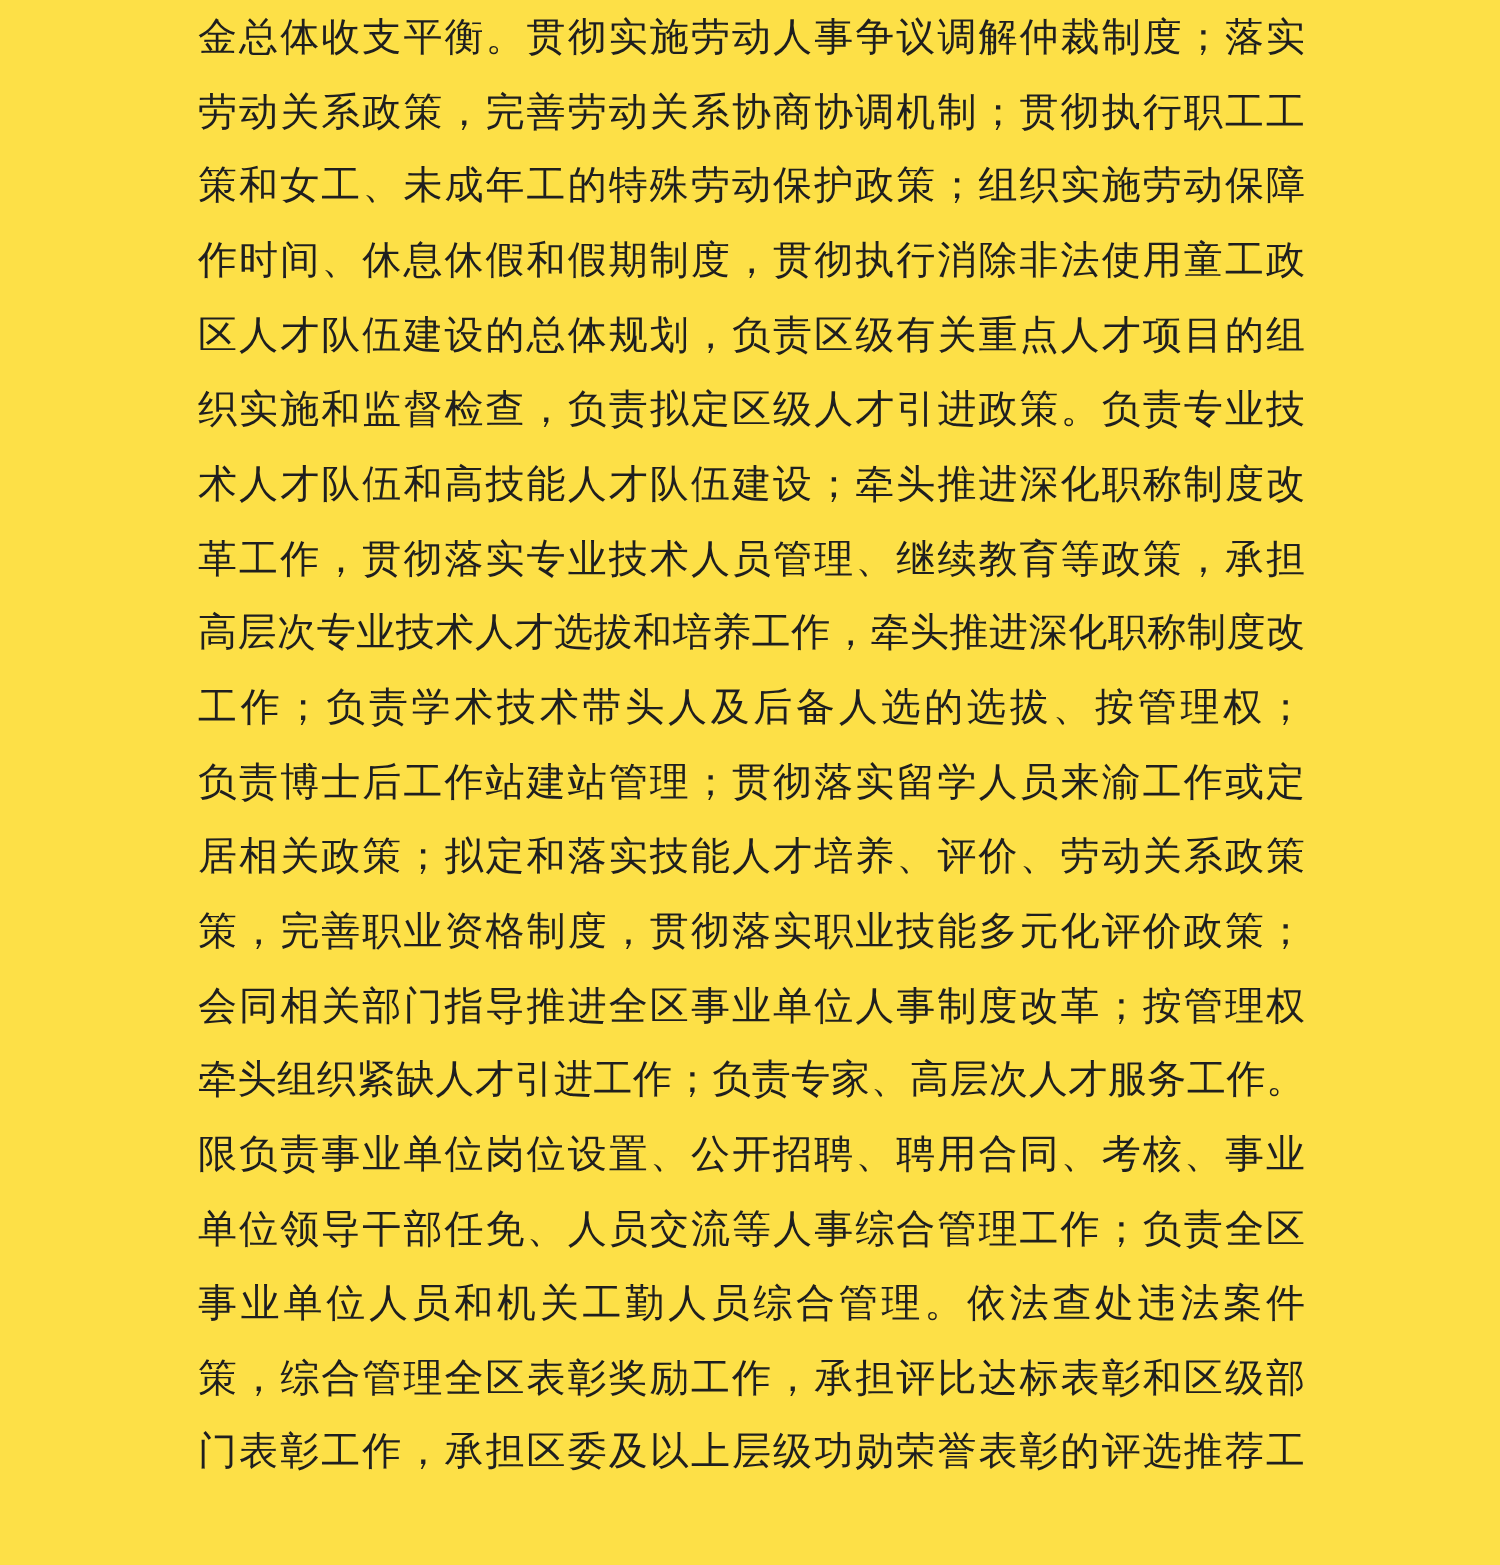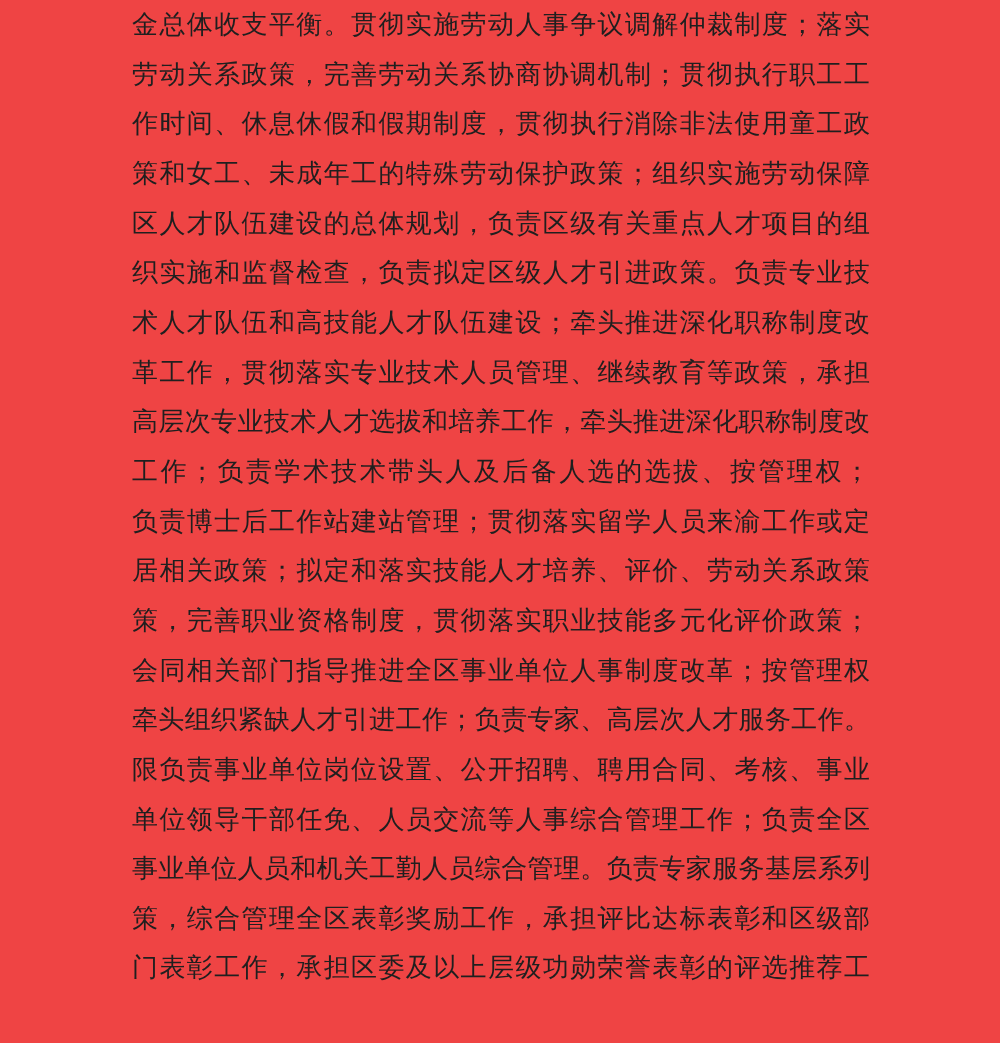--- a/index.html
+++ b/index.html
@@ -10,21 +10,21 @@
   body {
     width: 1000px;
     height: 1043px;
     overflow: hidden;
     font-family: "Liberation Serif", "DejaVu Serif", serif;
   }
   .page {
     box-sizing: border-box;
     width: 1000px;
     height: 1043px;
-    background: #ef4444;
+    background: #fde047;
     padding: 0 130px 0 132px;
   }
   .text-block {
     width: 100%;
     height: 100%;
   }
   .line {
     display: block;
     height: 49.66px;
     line-height: 49.66px;
@@ -38,32 +38,32 @@
     font-weight: 400;
   }
 </style>
 </head>
 <body style="background: rgb(255, 255, 255);">
 
 <div class="page">
   <div class="text-block" id="text-block">
       <div class="line" style="color: rgb(31, 31, 31);">金总体收支平衡。贯彻实施劳动人事争议调解仲裁制度；落实</div>
       <div class="line" style="color: rgb(31, 31, 31);">劳动关系政策，完善劳动关系协商协调机制；贯彻执行职工工</div>
+      <div class="line" style="color: rgb(31, 31, 31);">策和女工、未成年工的特殊劳动保护政策；组织实施劳动保障</div>
       <div class="line" style="color: rgb(31, 31, 31);">作时间、休息休假和假期制度，贯彻执行消除非法使用童工政</div>
-      <div class="line" style="color: rgb(31, 31, 31);">策和女工、未成年工的特殊劳动保护政策；组织实施劳动保障</div>
       <div class="line" style="color: rgb(31, 31, 31);">区人才队伍建设的总体规划，负责区级有关重点人才项目的组</div>
       <div class="line" style="color: rgb(31, 31, 31);">织实施和监督检查，负责拟定区级人才引进政策。负责专业技</div>
       <div class="line" style="color: rgb(31, 31, 31);">术人才队伍和高技能人才队伍建设；牵头推进深化职称制度改</div>
       <div class="line" style="color: rgb(31, 31, 31);">革工作，贯彻落实专业技术人员管理、继续教育等政策，承担</div>
       <div class="line" style="color: rgb(31, 31, 31);">高层次专业技术人才选拔和培养工作，牵头推进深化职称制度改</div>
       <div class="line" style="color: rgb(31, 31, 31);">工作；负责学术技术带头人及后备人选的选拔、按管理权；</div>
       <div class="line" style="color: rgb(31, 31, 31);">负责博士后工作站建站管理；贯彻落实留学人员来渝工作或定</div>
       <div class="line" style="color: rgb(31, 31, 31);">居相关政策；拟定和落实技能人才培养、评价、劳动关系政策</div>
       <div class="line" style="color: rgb(31, 31, 31);">策，完善职业资格制度，贯彻落实职业技能多元化评价政策；</div>
       <div class="line" style="color: rgb(31, 31, 31);">会同相关部门指导推进全区事业单位人事制度改革；按管理权</div>
       <div class="line" style="color: rgb(31, 31, 31);">牵头组织紧缺人才引进工作；负责专家、高层次人才服务工作。</div>
       <div class="line" style="color: rgb(31, 31, 31);">限负责事业单位岗位设置、公开招聘、聘用合同、考核、事业</div>
       <div class="line" style="color: rgb(31, 31, 31);">单位领导干部任免、人员交流等人事综合管理工作；负责全区</div>
-      <div class="line" style="color: rgb(31, 31, 31);">事业单位人员和机关工勤人员综合管理。负责专家服务基层系列</div>
+      <div class="line" style="color: rgb(31, 31, 31);">事业单位人员和机关工勤人员综合管理。依法查处违法案件</div>
       <div class="line" style="color: rgb(31, 31, 31);">策，综合管理全区表彰奖励工作，承担评比达标表彰和区级部</div>
       <div class="line" style="color: rgb(31, 31, 31);">门表彰工作，承担区委及以上层级功勋荣誉表彰的评选推荐工</div>
     </div>
 </div>
 
 </body></html>

